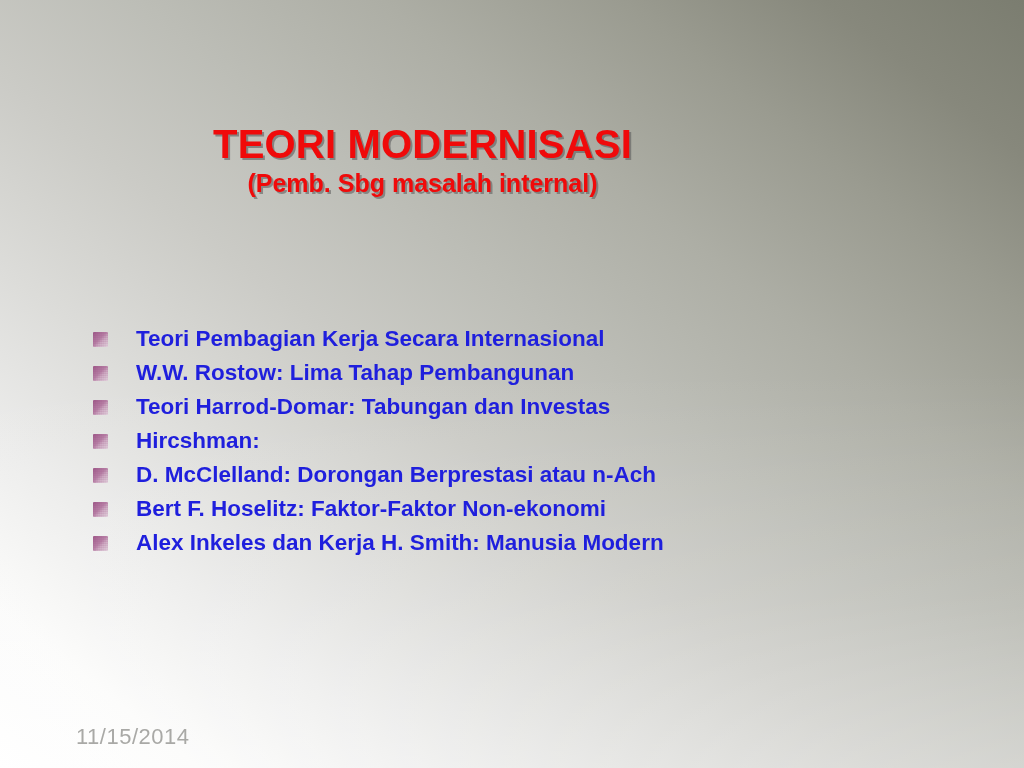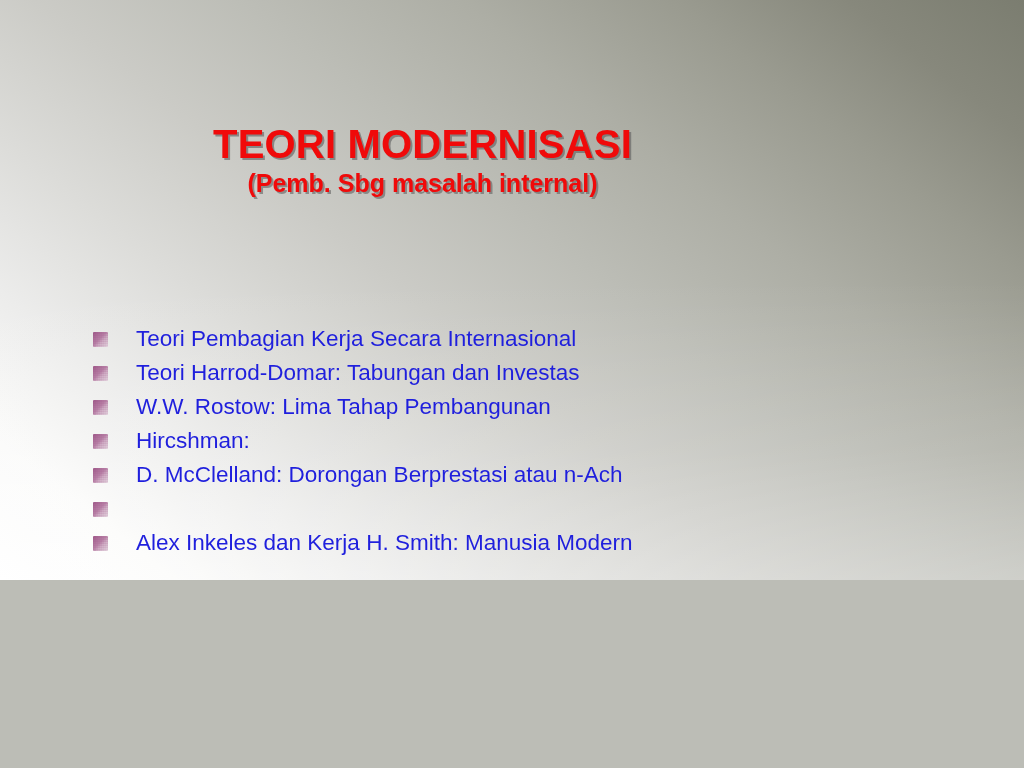--- a/index.html
+++ b/index.html
@@ -13,21 +13,21 @@
     height: 768px;
     overflow: hidden;
     font-family: "Liberation Sans", sans-serif;
     background: #bcbdb6;
   }
 
   
   .slide {
     position: relative;
     width: 1024px;
-    height: 580px;
+    height: 768px;
     overflow: hidden;
     
     background:
       linear-gradient(38deg,
         #ffffff 0%,
         #fbfbfa 10%,
         #ececeb 21%,
         #dcdcd9 32%,
         #cbcbc6 44%,
         #bcbdb6 56%,
@@ -128,21 +128,21 @@
         rgba(120,50,100,0.20) 0px,
         rgba(120,50,100,0.20) 1px,
         rgba(0,0,0,0.00) 1px,
         rgba(0,0,0,0.00) 2px);
     opacity: 0.92;
   }
 
   .bullet-text {
     font-size: 22.5px;
     line-height: 30px;
-    font-weight: normal;
+    font-weight: bold;
     color: #1f1fdd;
     white-space: nowrap;
   }
 
   
   .footer-date {
     position: absolute;
     left: 76px;
     top: 726px;
     font-size: 22px;
@@ -163,36 +163,37 @@
       <h2 class="slide-subtitle">(Pemb. Sbg masalah internal)</h2>
     </div>
 
     <ul class="bullet-list">
       <li class="bullet-item">
         <span class="bullet-marker"></span>
         <span class="bullet-text">Teori Pembagian Kerja Secara Internasional</span>
       </li>
       <li class="bullet-item">
         <span class="bullet-marker"></span>
+        <span class="bullet-text">W.W. Rostow: Lima Tahap Pembangunan</span>
+      </li>
+      <li class="bullet-item">
+        <span class="bullet-marker"></span>
         <span class="bullet-text">Teori Harrod-Domar: Tabungan dan Investas</span>
       </li>
       <li class="bullet-item">
         <span class="bullet-marker"></span>
-        <span class="bullet-text">W.W. Rostow: Lima Tahap Pembangunan</span>
-      </li>
-      <li class="bullet-item">
-        <span class="bullet-marker"></span>
         <span class="bullet-text">Hircshman:</span>
       </li>
       <li class="bullet-item">
         <span class="bullet-marker"></span>
         <span class="bullet-text">D. McClelland: Dorongan Berprestasi atau n-Ach</span>
       </li>
       <li class="bullet-item">
         <span class="bullet-marker"></span>
+        <span class="bullet-text">Bert F. Hoselitz: Faktor-Faktor Non-ekonomi</span>
       </li>
       <li class="bullet-item">
         <span class="bullet-marker"></span>
         <span class="bullet-text">Alex Inkeles dan Kerja H. Smith: Manusia Modern</span>
       </li>
     </ul>
 
     <div class="footer-date">11/15/2014</div>
 
   </div>

